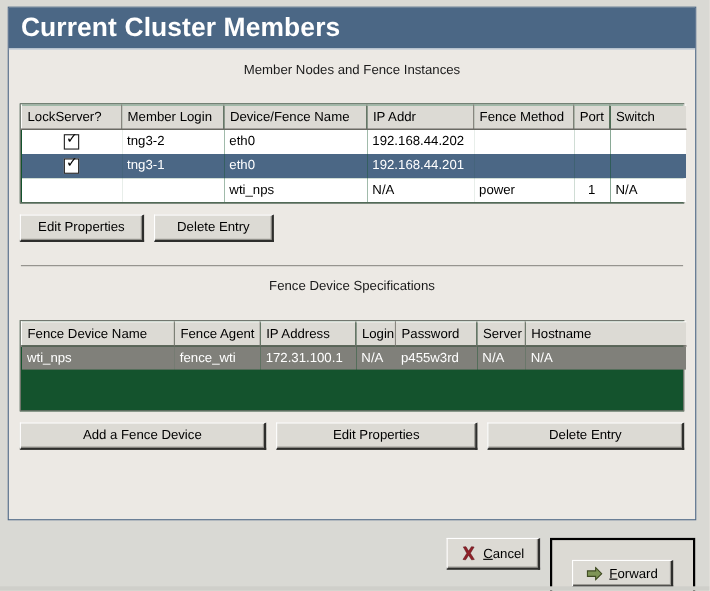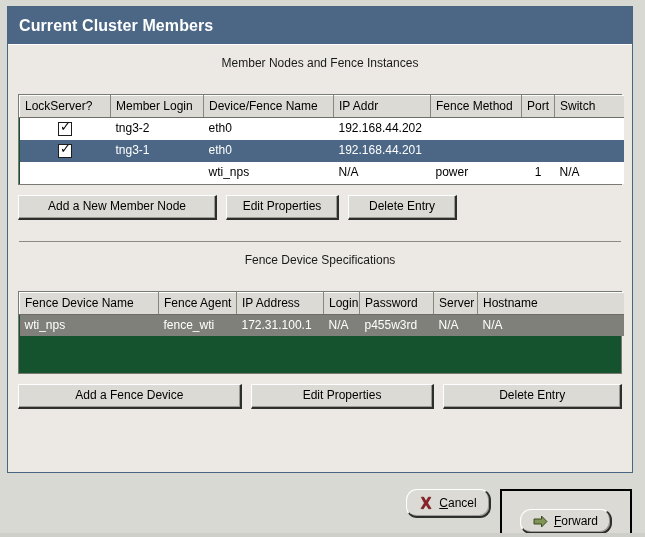--- a/index.html
+++ b/index.html
@@ -40,21 +40,21 @@
     height: 38px;
     background: #4b6785;
     border-bottom: 1px solid #ffffff;
     display: flex;
     align-items: center;
     padding-left: 11px;
     box-sizing: border-box;
   }
   .titlebar-text {
     color: #ffffff;
-    font-size: 16px;
+    font-size: 24px;
     font-weight: bold;
     letter-spacing: 0.1px;
   }
 
   .panel-body {
     position: relative;
     height: 427px;
     box-sizing: border-box;
     padding: 0 10px;
   }
@@ -190,21 +190,20 @@
     min-width: 85px;
     box-sizing: border-box;
     display: flex;
     align-items: center;
     justify-content: center;
     gap: 6px;
     font-size: 12px;
     cursor: default;
     user-select: none;
     padding: 0 12px;
-    border-radius: 11px;
   }
   .btn-default-wrap {
     border: 2px solid #000000;
     padding: 18px;
     box-sizing: border-box;
     background: #dcdad4;
     text-align: center;
   }
   .btn-default-wrap .btn-nav {
     height: 25px;
@@ -291,21 +290,20 @@
               <td>N/A</td>
               <td>power</td>
               <td class="center">1</td>
               <td>N/A</td>
             </tr>
           </tbody>
         </table>
       </div>
 
       <div class="btnrow">
-        <div class="btn" style="width:199px">Add a New Member Node</div>
         <div class="btn" style="width:113px">Edit Properties</div>
         <div class="btn" style="width:109px">Delete Entry</div>
       </div>
 
       <div class="divider"></div>
 
       <div class="section-title">Fence Device Specifications</div>
 
       <div class="tablewrap" style="height:83px">
         <table class="grid">

